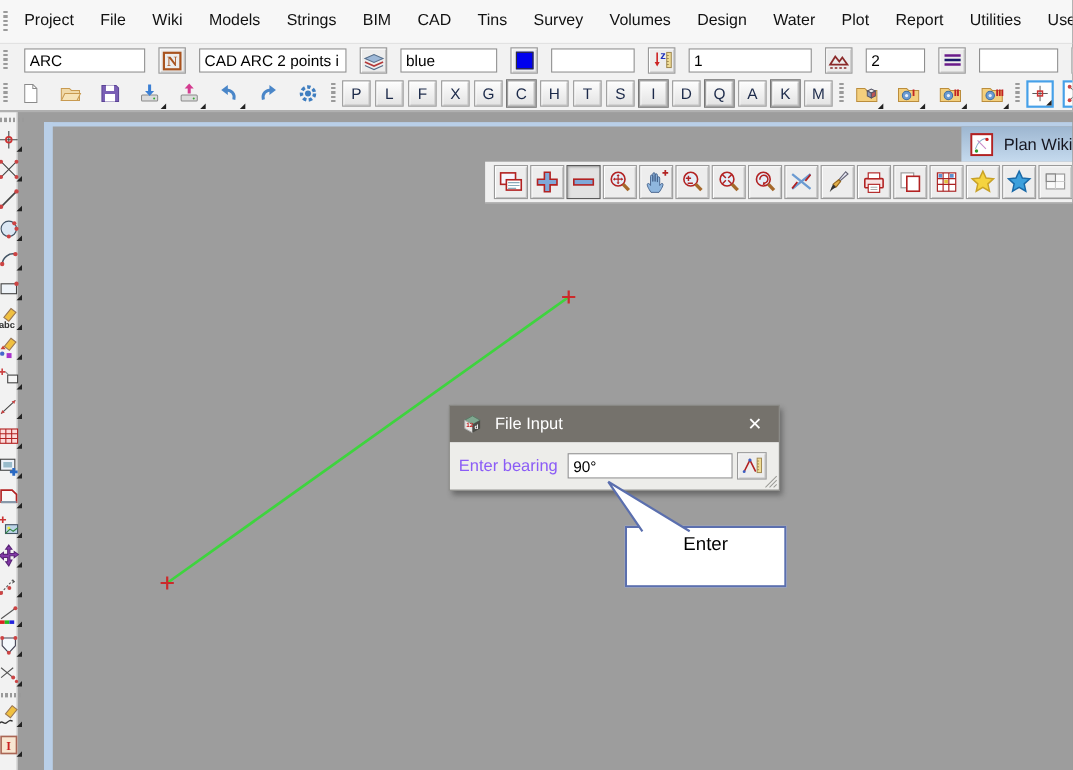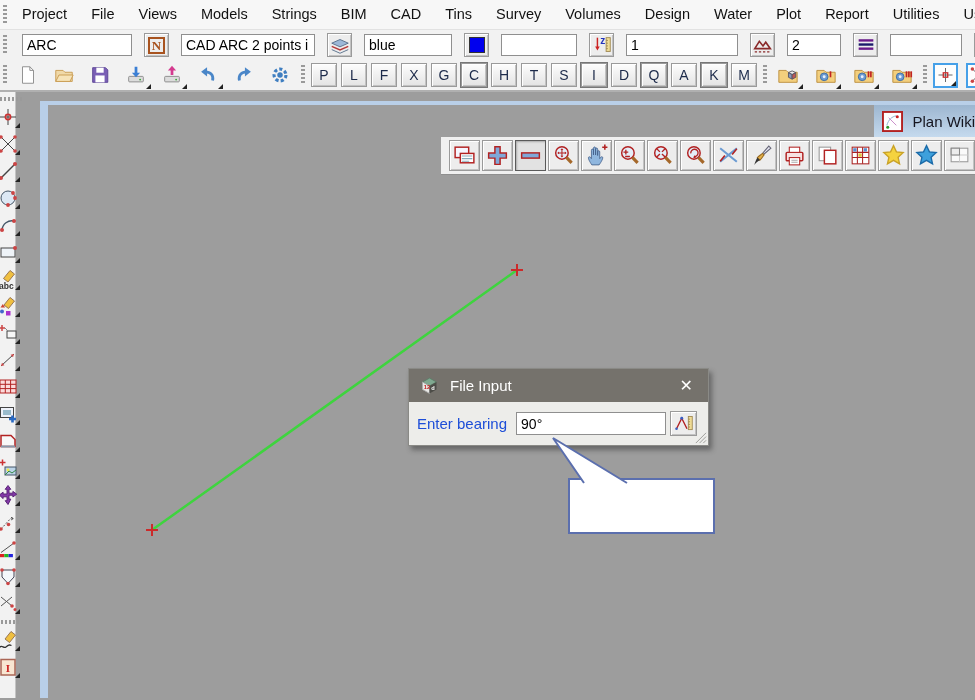--- a/index.html
+++ b/index.html
@@ -8,21 +8,21 @@
   .screen { position:relative; width:975px; height:700px; }
 
   
   .vgrip { width:4px; height:20px; margin:0 3px;
     background:repeating-linear-gradient(#9a9a9a 0 2px, transparent 2px 4px);
     flex:0 0 auto; }
   .hgrip { height:4px; width:22px; margin:3px auto;
     background:repeating-linear-gradient(90deg,#9a9a9a 0 2px, transparent 2px 4px); }
 
   
-  .menubar { height:30px; background:#f7f7f7; display:flex; align-items:center;
+  .menubar { height:40px; background:#f7f7f7; display:flex; align-items:center;
     border-bottom:1px solid #e2e2e2; }
   .menu-item { padding:0 12px; font-size:14.5px; color:#111; line-height:29px; cursor:default; }
 
   
   .toolbar1 { height:30px; background:#f2f2f2; display:flex; align-items:center; gap:12px; padding-right:2px; }
   .toolbar2 { height:32px; background:#f2f2f2; display:flex; align-items:center; gap:3px;
     border-bottom:2px solid #b0b0b0; }
   .tb-input { height:22px; border:1px solid #8f8f8f; background:#fff; font-size:14px;
     font-family:"Liberation Sans",sans-serif; padding:0 4px; color:#000; }
   .btn3d { background:#ededed; border:1px solid #9a9a9a;
@@ -70,21 +70,21 @@
 
   
   .dialog { position:absolute; left:408px; top:368px; width:301px; z-index:10;
     border:1px solid #8a8a86; box-shadow:3px 4px 5px rgba(40,40,40,.45); }
   .dlg-titlebar { height:33px; background:#75726c; display:flex; align-items:center; padding:0 10px; }
   .dlg-titlebar svg { width:21px; height:21px; }
   .dlg-title { color:#fff; font-size:15px; margin-left:10px; flex:1; }
   .dlg-close { color:#fff; font-size:16px; padding:0 5px; cursor:default; }
   .dlg-body { background:#ededea; height:43px; display:flex; align-items:center;
     padding:0 8px; position:relative; }
-  .dlg-label { font-size:15px; color:#1d4ed8; margin-right:9px; white-space:nowrap; }
+  .dlg-label { font-size:15px; color:#8b5cf6; margin-right:9px; white-space:nowrap; }
   .dlg-input { width:150px; height:23px; }
   .dlg-btn { width:27px; height:25px; margin-left:4px; }
   .dlg-btn svg { width:21px; height:21px; }
   .dlg-grip { position:absolute; right:1px; bottom:1px; width:13px; height:13px; }
 
   
   .callout-box { position:absolute; left:568px; top:478px; width:147px; height:56px;
     background:#fff; border:2px solid #5b6fae; z-index:11; text-align:center;
     font-size:17px; color:#000; line-height:24px; padding-top:3px; }
   .callout-pointer { position:absolute; left:540px; top:428px; width:180px; height:62px;
@@ -93,21 +93,21 @@
 </head>
 <body>
 
 <div class="screen">
 
   <div class="menubar">
     <div class="vgrip"></div>
     <div id="menu-items" style="display:flex;">
         <div class="menu-item">Project</div>
         <div class="menu-item">File</div>
-        <div class="menu-item">Views</div>
+        <div class="menu-item">Wiki</div>
         <div class="menu-item">Models</div>
         <div class="menu-item">Strings</div>
         <div class="menu-item">BIM</div>
         <div class="menu-item">CAD</div>
         <div class="menu-item">Tins</div>
         <div class="menu-item">Survey</div>
         <div class="menu-item">Volumes</div>
         <div class="menu-item">Design</div>
         <div class="menu-item">Water</div>
         <div class="menu-item">Plot</div>
@@ -616,18 +616,19 @@
           <path d="M17.5 7h2M17.5 10h2M17.5 13h2M17.5 16h2" stroke="#a08850"></path>
         </svg>
       </button>
       <svg class="dlg-grip" viewBox="0 0 14 14">
         <path d="M13 2L2 13M13 6L6 13M13 10l-3 3" stroke="#9a9a96" fill="none"></path>
       </svg>
     </div>
   </div>
 
   <div class="callout-box">
+    <div>Enter</div>
   </div>
   <svg class="callout-pointer" viewBox="0 0 180 62">
     <path d="M44 55 L13 10 L87 55" fill="#ffffff" stroke="#5b6fae" stroke-width="2"></path>
   </svg>
 
 </div>
 
 </body></html>

